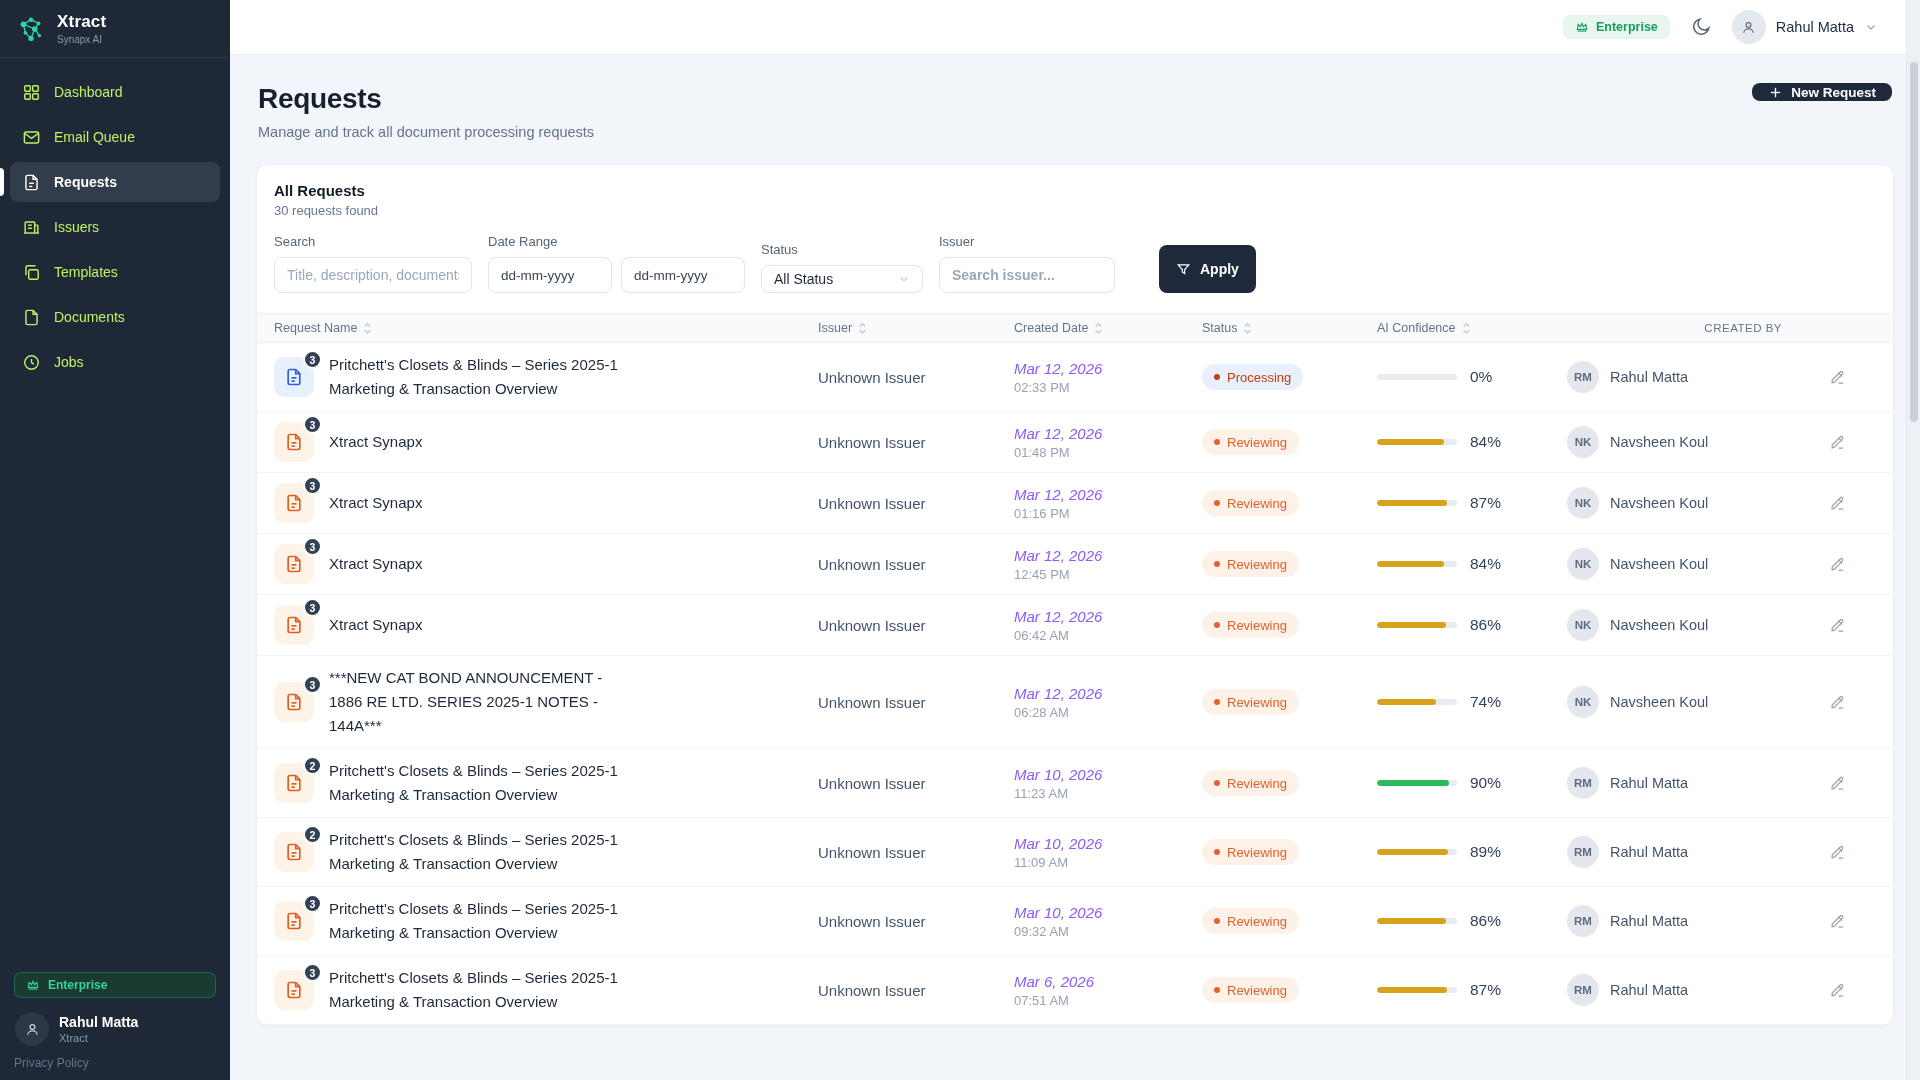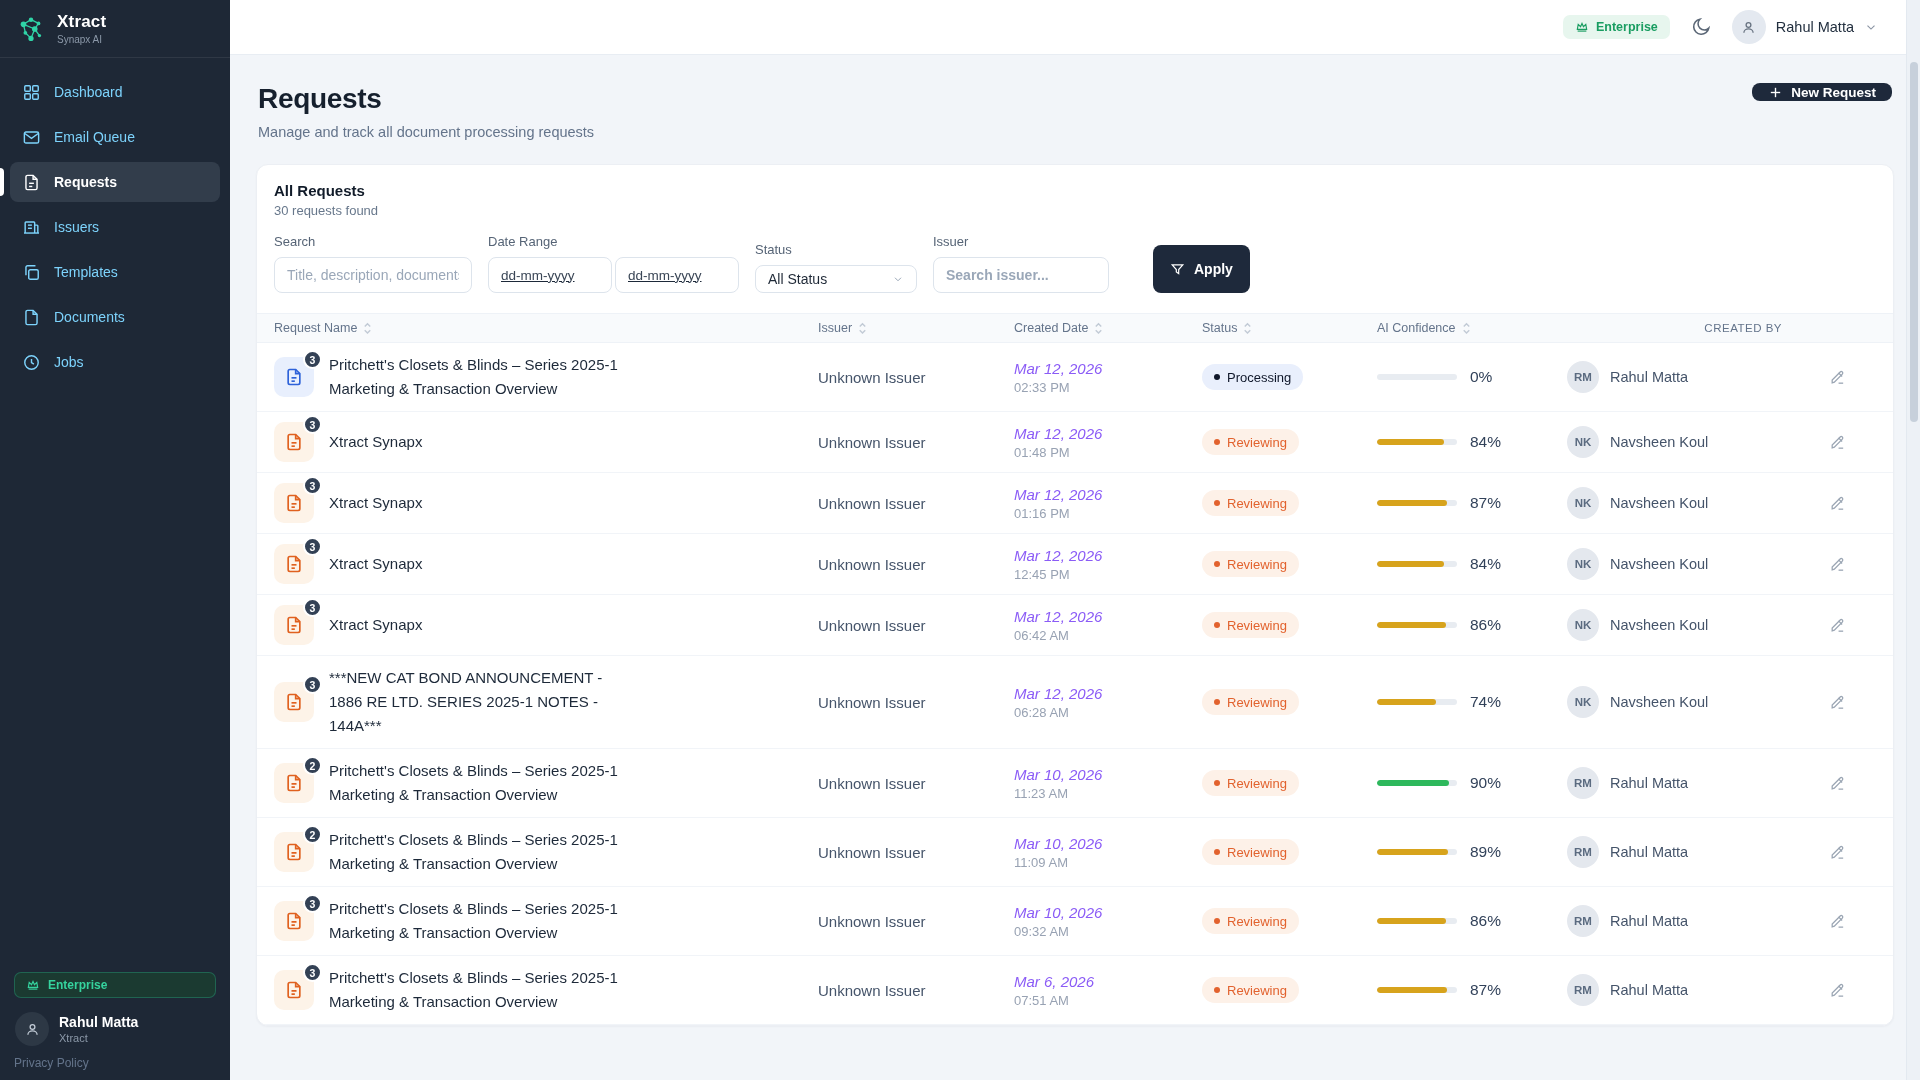--- a/index.html
+++ b/index.html
@@ -10,21 +10,21 @@
   }
   svg { display:block; }
 
   
   .sidebar { width:230px; flex-shrink:0; background:#1e2836; display:flex; flex-direction:column; color:#c3ccd7; }
   .sb-head { height:58px; display:flex; align-items:center; gap:11px; padding:0 16px; border-bottom:1px solid rgba(255,255,255,.08); }
   .logo-mark { width:30px; height:30px; color:#2fd4a7; }
   .brand-name { font-size:17px; font-weight:700; color:#fff; letter-spacing:.2px; }
   .brand-sub { font-size:10px; color:#8b98a8; margin-top:2px; }
   .nav { flex:1; padding:14px 10px 0; }
-  .nav-item { position:relative; display:flex; align-items:center; gap:13px; height:40px; padding:0 12px; margin-bottom:5px; border-radius:8px; font-size:14px; cursor:pointer; color:#7dd3fc; }
+  .nav-item { position:relative; display:flex; align-items:center; gap:13px; height:40px; padding:0 12px; margin-bottom:5px; border-radius:8px; font-size:14px; cursor:pointer; color:#bef264; }
   .nav-item.active { background:#323d4b; color:#fff; font-weight:600; }
   .nav-item.active::before { content:""; position:absolute; left:-10px; top:6px; bottom:6px; width:4px; background:#fff; border-radius:0 4px 4px 0; }
   .nav-item .ico { width:19px; height:19px; }
   .sb-foot { padding:12px 14px 10px; }
   .plan-pill-dark { display:flex; align-items:center; gap:8px; height:26px; padding:0 11px; border-radius:7px; background:#1b3a31; border:1px solid rgba(47,212,167,.28); color:#35d39e; font-size:12px; font-weight:600; }
   .plan-pill-dark .ico { width:14px; height:14px; }
   .sb-user { display:flex; align-items:center; gap:10px; margin:14px 1px 10px; }
   .sb-avatar { width:34px; height:34px; border-radius:50%; background:#2d3845; display:flex; align-items:center; justify-content:center; color:#c3ccd7; }
   .sb-avatar .ico { width:17px; height:17px; }
   .sb-user-name { font-size:14px; font-weight:700; color:#fff; }
@@ -54,21 +54,21 @@
   .card { margin-top:24px; background:#fff; border:1px solid #eceff4; border-radius:12px; box-shadow:0 1px 2px rgba(16,24,40,.04); overflow:hidden; }
   .card-head { padding:17px 17px 0; }
   .card-title { font-size:15px; font-weight:700; color:#111b29; }
   .card-sub { font-size:13px; color:#68788c; margin-top:4px; }
   .filters { display:flex; align-items:flex-end; gap:16px; padding:16px 17px 20px; }
   .fgroup label { display:block; font-size:13px; color:#566476; margin-bottom:8px; }
   .f-input { height:36px; border:1px solid #dde4ec; border-radius:8px; padding:0 12px; font-size:14px; color:#334155; font-family:inherit; background:#fff; outline:none; }
   .f-input::placeholder { color:#9aa7b8; }
   .date-input { width:124px; font-size:13.5px; }
   .date-input::placeholder { color:#3a4656; }
-  .date-pair { display:flex; gap:3px;text-decoration:underline; }
+  .date-pair { display:flex; gap:9px; }
   .search-input { width:198px; }
   .issuer-input { width:176px;font-weight:bold; }
   .f-select { width:162px; height:28px; border:1px solid #dde4ec; border-radius:8px; padding:0 12px; display:flex; align-items:center; justify-content:space-between; font-size:14px; color:#1f2937; cursor:pointer; }
   .f-select .chev { width:12px; height:12px; color:#9aa7b8; }
   .apply-btn { display:flex; align-items:center; gap:9px; height:48px; padding:0 17px; margin-left:28px; background:#1e293b; color:#fff; border:none; border-radius:8px; font-size:14px; font-weight:600; cursor:pointer; font-family:inherit; }
   .apply-btn .ico { width:15px; height:15px; }
 
   
   .grid-cols { display:grid; grid-template-columns:544px 196px 188px 175px 190px 215px 1fr; align-items:center; padding-left:17px; }
   .thead { background:#f8fafc; border-top:1px solid #eef2f7; border-bottom:1px solid #eef2f7; height:30px; }
@@ -82,21 +82,21 @@
   .doc-icon .ico { width:20px; height:20px; }
   .doc-icon.blue { background:#e8effd; color:#2e62d9; }
   .doc-icon.orange { background:#fdf3e8; color:#e0611f; }
   .count-badge { position:absolute; top:-7px; right:-8px; min-width:19px; height:19px; border-radius:50%; background:#334155; border:2.5px solid #fff; color:#fff; font-size:10.5px; font-weight:700; display:flex; align-items:center; justify-content:center; }
   .name-text { max-width:300px; font-size:15px; line-height:1.6; color:#1d2939; }
   .issuer-cell { font-size:15px; color:#45546a; }
   .date-main { font-size:15px; color:#8b5cf6;font-style:italic; }
   .date-time { font-size:13px; color:#98a2b3; margin-top:3px; }
   .status-pill { display:inline-flex; align-items:center; gap:7px; height:26px; padding:0 12px; border-radius:999px; font-size:13px; font-weight:500; width:fit-content; }
   .status-pill .dot { width:6px; height:6px; border-radius:50%; background:currentColor; }
-  .status-pill.processing { background:#e9effc; color:#0f172a; }
+  .status-pill.processing { background:#e9effc; color:#c2410c; }
   .status-pill.reviewing { background:#fdf1e8; color:#e2622e; }
   .conf-cell { display:flex; align-items:center; gap:13px; }
   .conf-track { width:80px; height:6px; border-radius:4px; background:#e8ecf1; overflow:hidden; }
   .conf-fill { height:100%; border-radius:4px; background:#d7a31c; }
   .conf-fill.green { background:#2eb85c; }
   .conf-val { font-size:15.5px; color:#32425a; }
   .creator-cell { display:flex; align-items:center; gap:11px; font-size:14.5px; color:#45546a; }
   .creator-avatar { width:32px; height:32px; border-radius:50%; background:#e4e8ee; color:#5b6b80; font-size:11.5px; font-weight:600; display:flex; align-items:center; justify-content:center; flex-shrink:0; }
   .edit-cell { display:flex; justify-content:center; }
   .edit-btn { width:17px; height:17px; color:#9aa5b3; cursor:pointer; }

